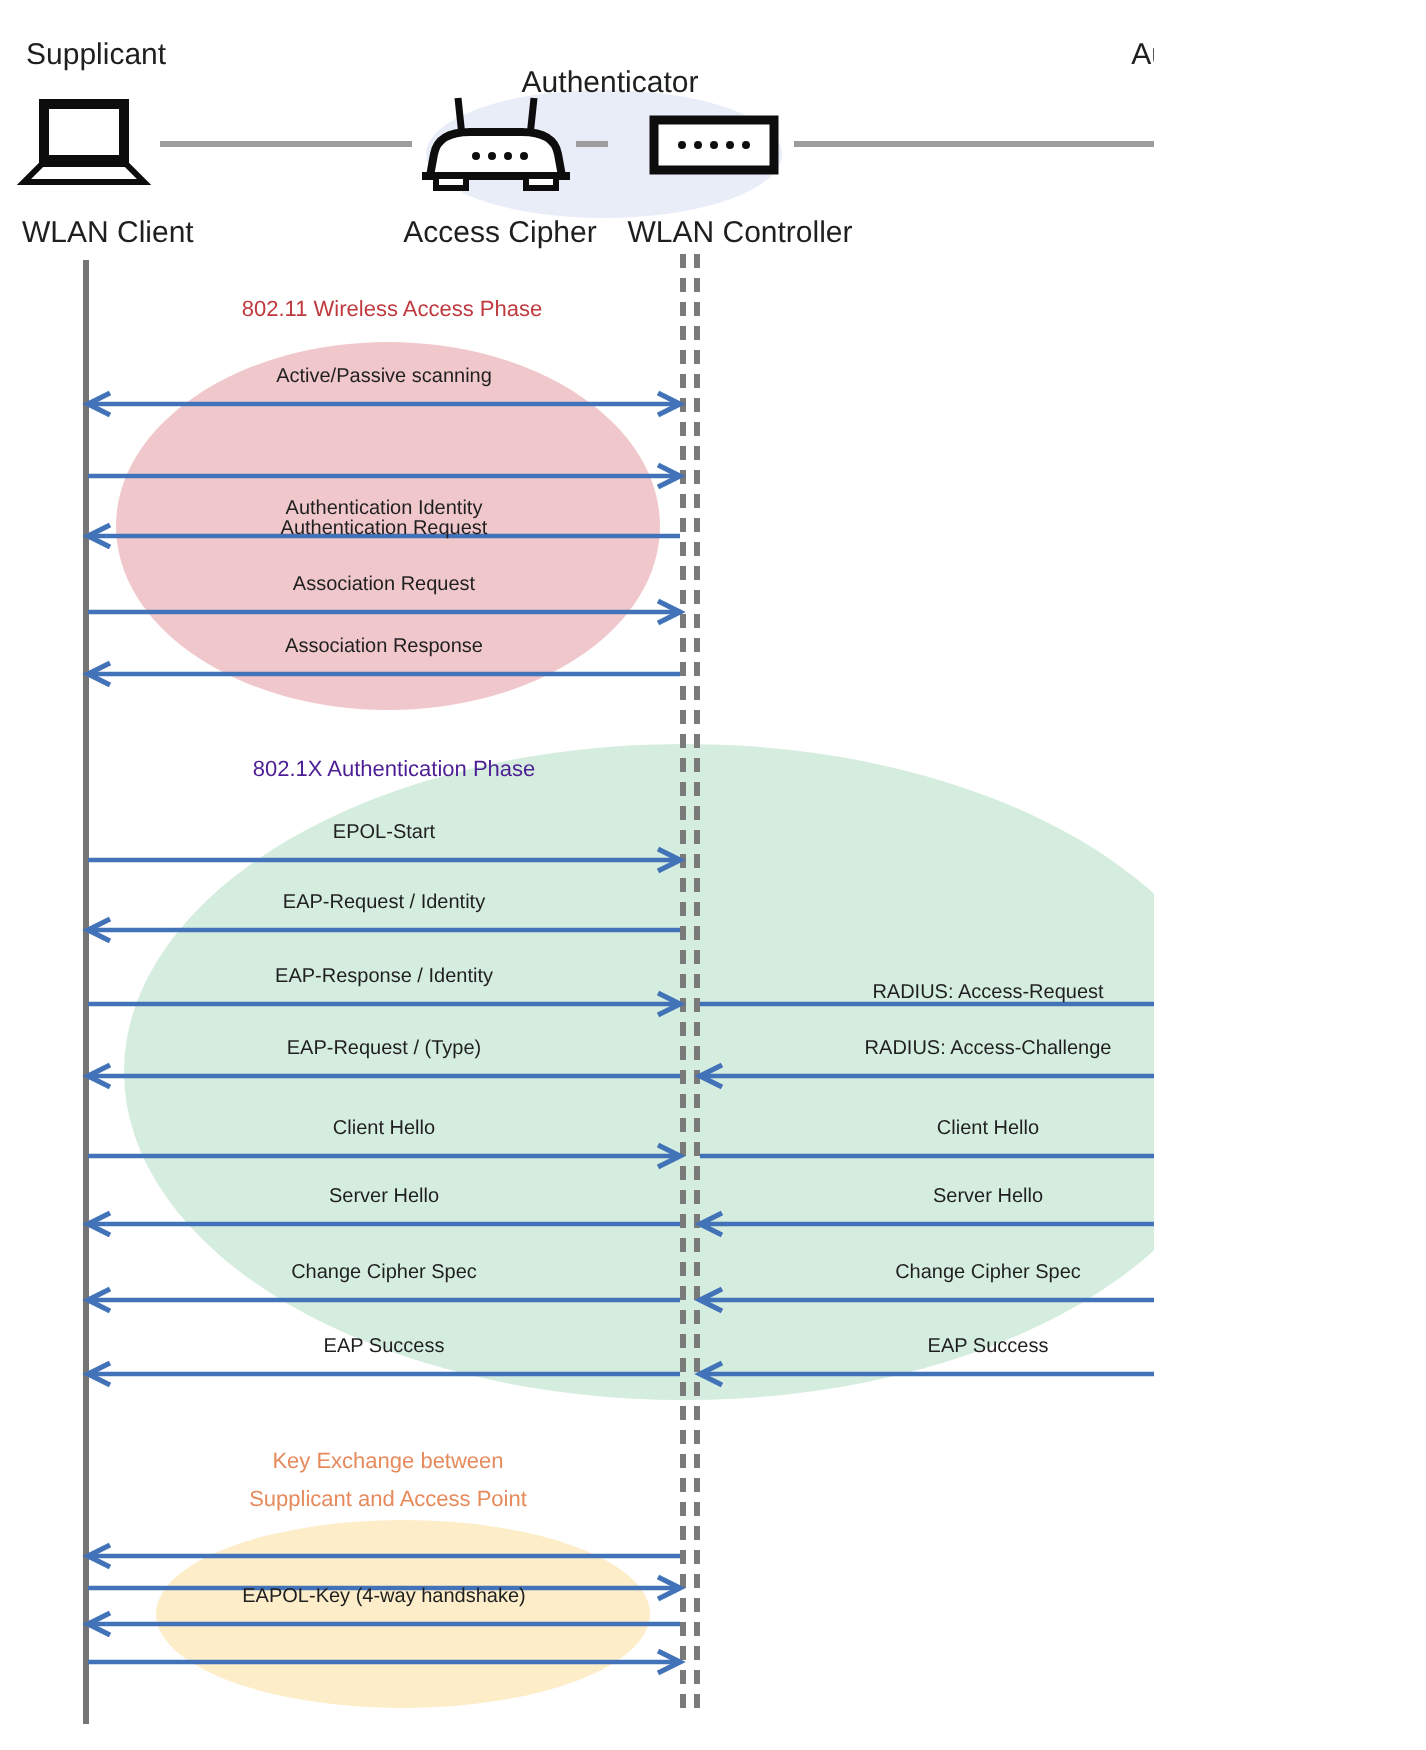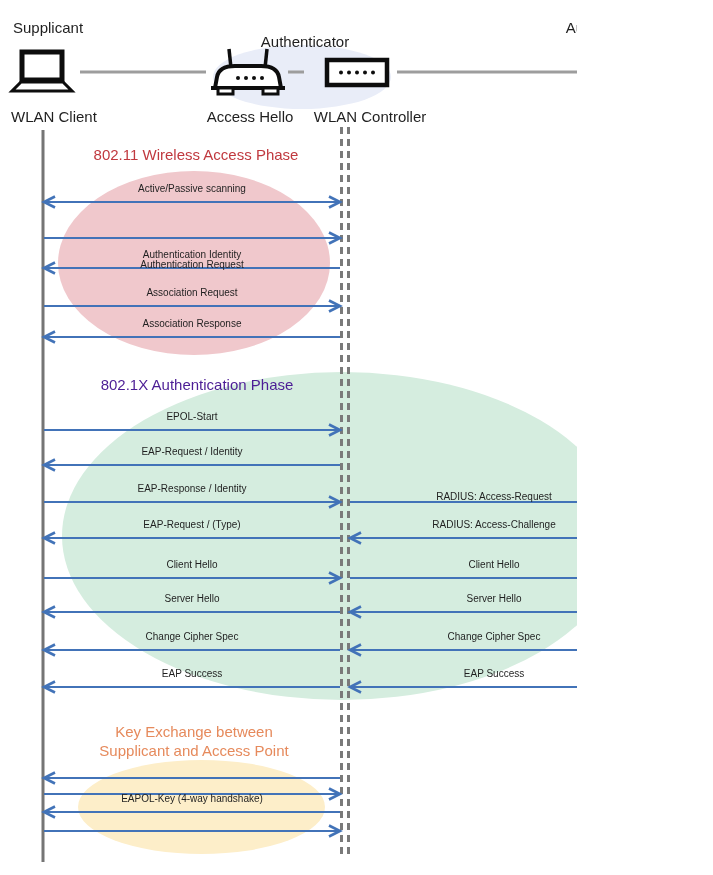--- a/index.html
+++ b/index.html
@@ -14,21 +14,21 @@
   #authenticator-ellipse{left:213px;top:45px;width:178px;height:64px;}
   #phase1-ellipse{left:58px;top:171px;width:272px;height:184px;}
   #phase2-ellipse{left:62px;top:372px;width:560px;height:328px;}
   #phase3-ellipse{left:78px;top:760px;width:247px;height:94px;}
   #gfx{position:absolute;left:0;top:0;z-index:1;}
   .lbl{
     position:absolute;z-index:2;
     font-size:15px;line-height:18px;color:#1f1f1f;white-space:nowrap;
   }
   .centered{transform:translateX(-50%);}
-  .title{z-index:2;font-size:15px;}
+  .title{z-index:2;font-size:11px;}
   #phase3-title{text-align:center;line-height:19px;transform:translateX(-50%);}
   .msg-label{
     position:absolute;z-index:3;
     transform:translate(-50%,-100%);
     white-space:nowrap;
     font-size:10px;line-height:18px;color:#1f1f1f;
   }
 </style>
 </head>
 <body>
@@ -141,21 +141,21 @@
         <line x1="44" y1="831" x2="340" y2="831" stroke="#4273b8" stroke-width="2.2"></line>
         <polyline points="329,825.5 340,831 329,836.5" fill="none" stroke="#4273b8" stroke-width="2.6"></polyline>
       </g>
   </svg>
 
   <div class="lbl" style="left:13px;top:19px;">Supplicant</div>
   <div class="lbl centered" style="left:305px;top:19px;margin-top:14px;">Authenticator</div>
   <div class="lbl centered" style="left:634px;top:19px;">Authenticator Server</div>
 
   <div class="lbl" style="left:11px;top:108px;">WLAN Client</div>
-  <div class="lbl centered" style="left:250px;top:108px;">Access Hello</div>
+  <div class="lbl centered" style="left:250px;top:108px;">Access Cipher</div>
   <div class="lbl centered" style="left:370px;top:108px;">WLAN Controller</div>
 
   <div class="lbl title centered" id="phase1-title" style="left: 196px; top: 146px; color: rgb(192, 57, 63);">802.11 Wireless Access Phase</div>
   <div class="lbl title centered" id="phase2-title" style="left: 197px; top: 376px; color: #4c1d95;">802.1X Authentication Phase</div>
   <div class="lbl title" id="phase3-title" style="left: 194px; top: 722px; color: rgb(230, 138, 92);">
     <div>Key Exchange between</div>
     <div>Supplicant and Access Point</div>
   </div>
 
   <div id="label-layer">

